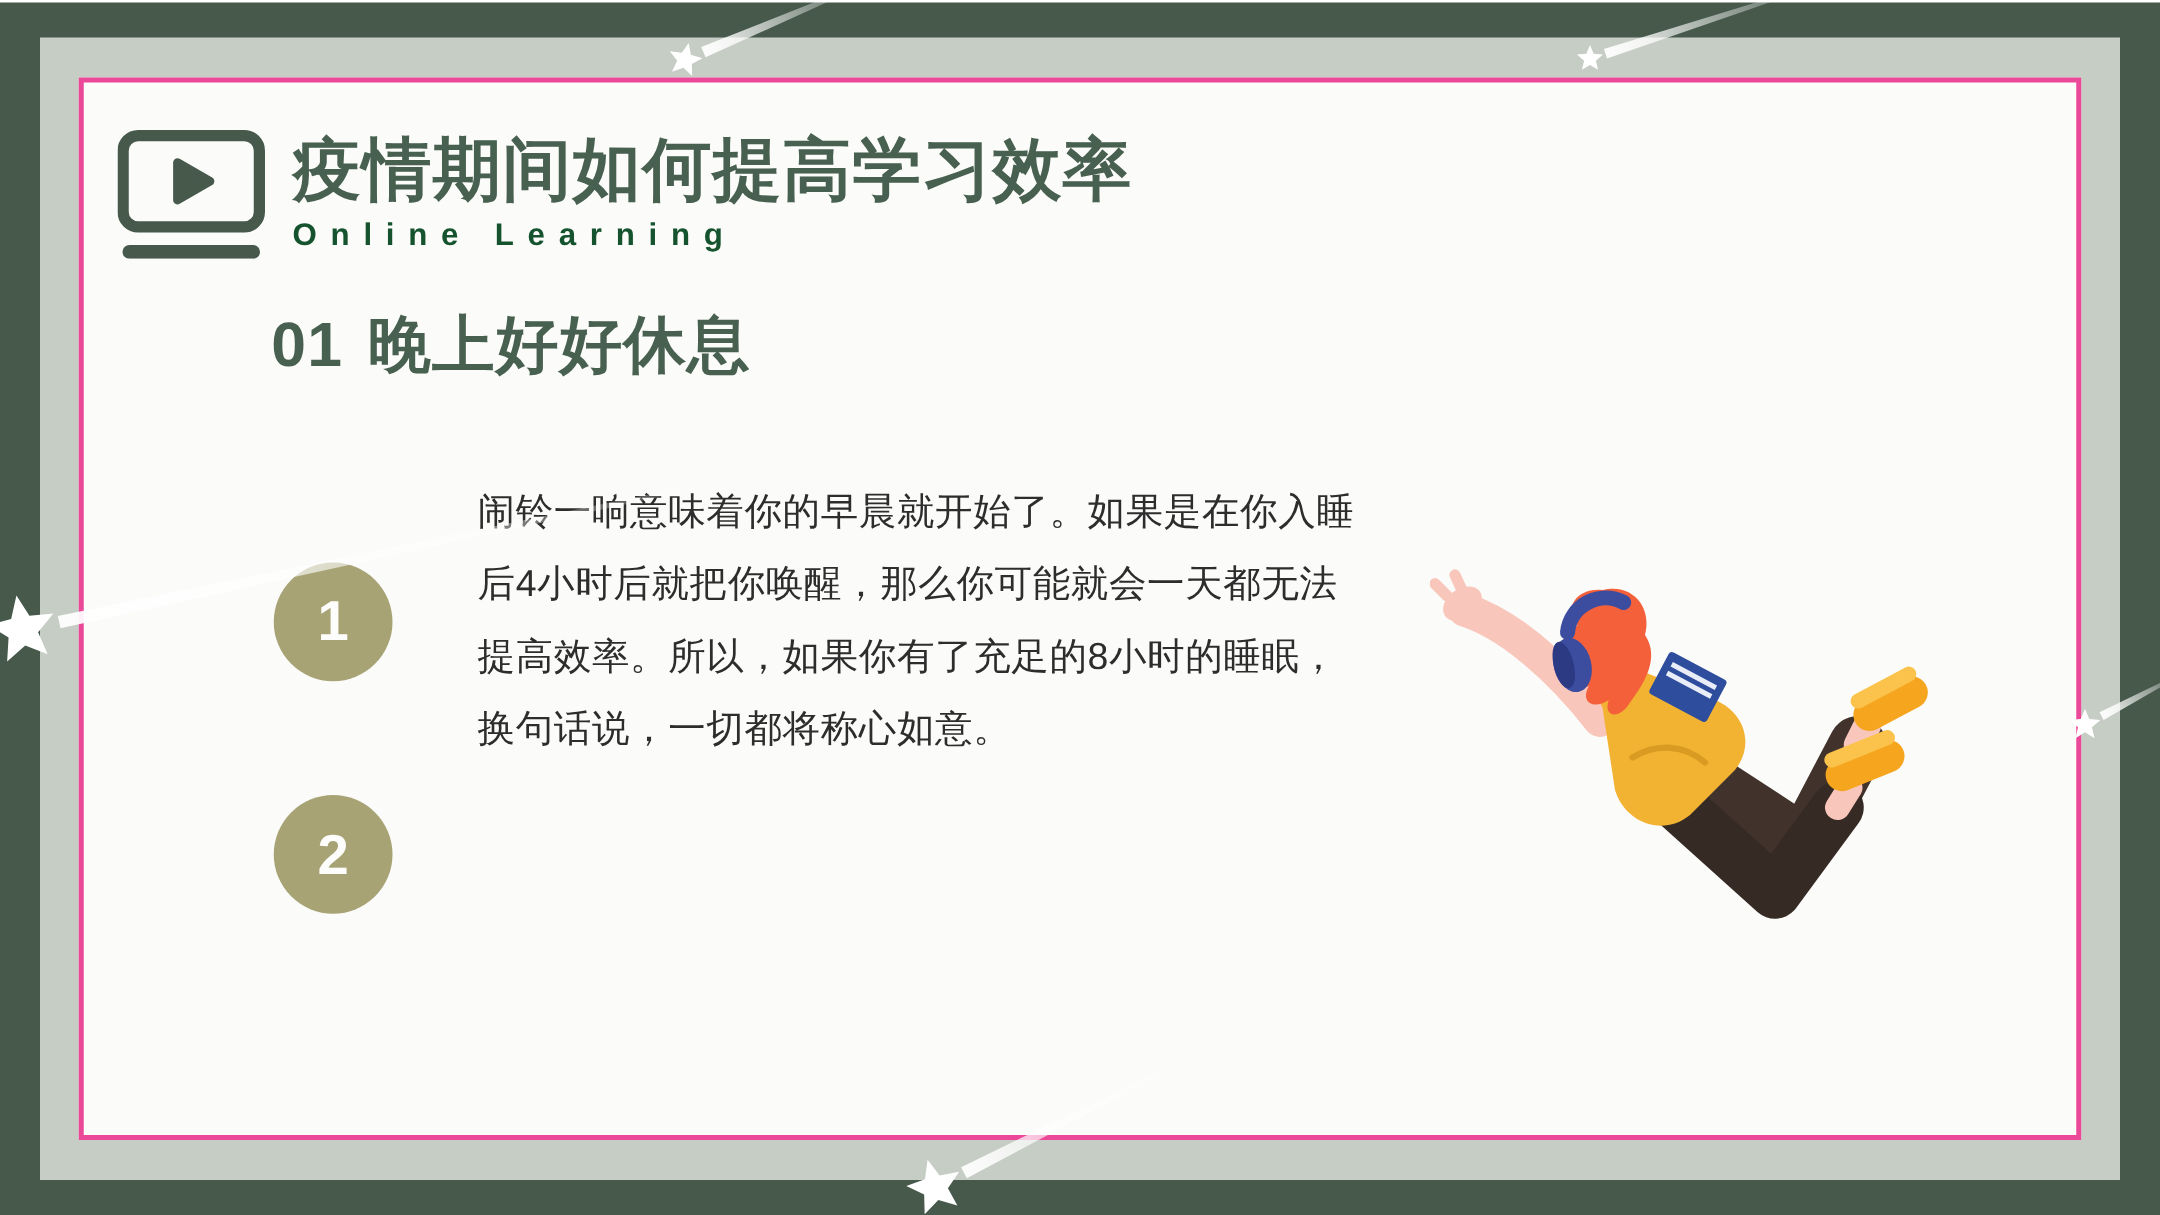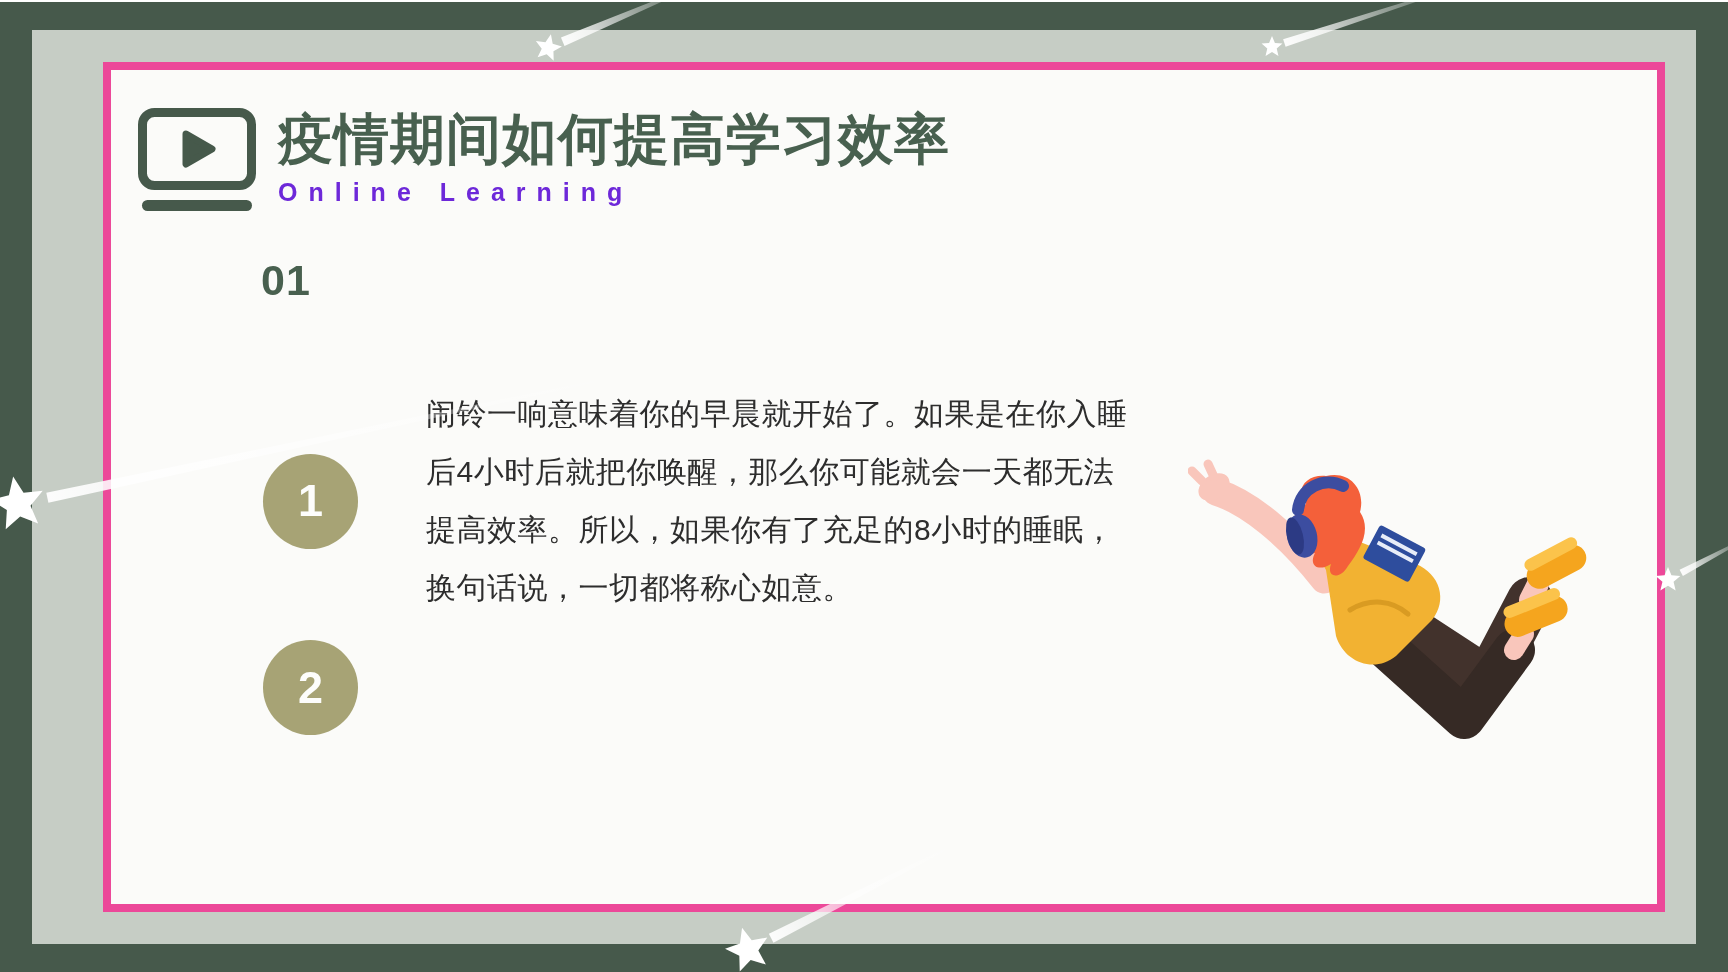--- a/index.html
+++ b/index.html
@@ -13,46 +13,45 @@
     position: absolute; left: 0; right: 0; top: 2px; bottom: 0;
     background: #46594b;
   }
   .sage-frame {
     position: absolute; inset: 28px 32px;
     background: #c6cdc5;
   }
   .panel {
     position: absolute; inset: 32px 31px;
     background: #fbfbf9;
-    border: 8px solid #ec4899;
-    margin-left: 40px;
+    border: 4px solid #ec4899;
   }
   .panel-inner { position: absolute; inset: 0; }
 
   
   .header {
     position: absolute; left: 27px; top: 38px;
     display: flex; align-items: flex-start; gap: 22px;
   }
   .icon-block { width: 118px; flex: none; }
   .title-block { padding-top: 0px; }
   .title {
     font-size: 55px; font-weight: bold; color: #48604f;
     letter-spacing: 1px; line-height: 62px; white-space: nowrap;
   }
   .subtitle {
     margin-top: 8px;
-    font-size: 25px; font-weight: bold; color: #6d28d9;
+    font-size: 25px; font-weight: bold; color: #14532d;
     letter-spacing: 11px; white-space: nowrap;
   }
 
   
   .section-heading {
     position: absolute; left: 150px; top: 186px;
-    font-size: 43px; font-weight: bold; color: #48604f;
+    font-size: 50px; font-weight: bold; color: #48604f;
     letter-spacing: 1px; line-height: 48px;
     display: flex; gap: 20px; white-space: nowrap;
   }
 
   
   .item {
     position: absolute; left: 152px;
     display: flex; align-items: center; gap: 68px;
   }
   .item-1 { top: 315px; }
@@ -100,20 +99,21 @@
             </svg>
           </div>
           <div class="title-block">
             <div class="title">疫情期间如何提高学习效率</div>
             <div class="subtitle">Online Learning</div>
           </div>
         </div>
 
         <div class="section-heading">
           <span>01</span>
+          <span>晚上好好休息</span>
         </div>
 
         <div class="item item-1">
           <div class="num-circle">1</div>
           <div class="item-text">闹铃一响意味着你的早晨就开始了。如果是在你入睡后4小时后就把你唤醒，那么你可能就会一天都无法提高效率。所以，如果你有了充足的8小时的睡眠，换句话说，一切都将称心如意。</div>
         </div>
 
         <div class="item item-2">
           <div class="num-circle">2</div>
         </div>

